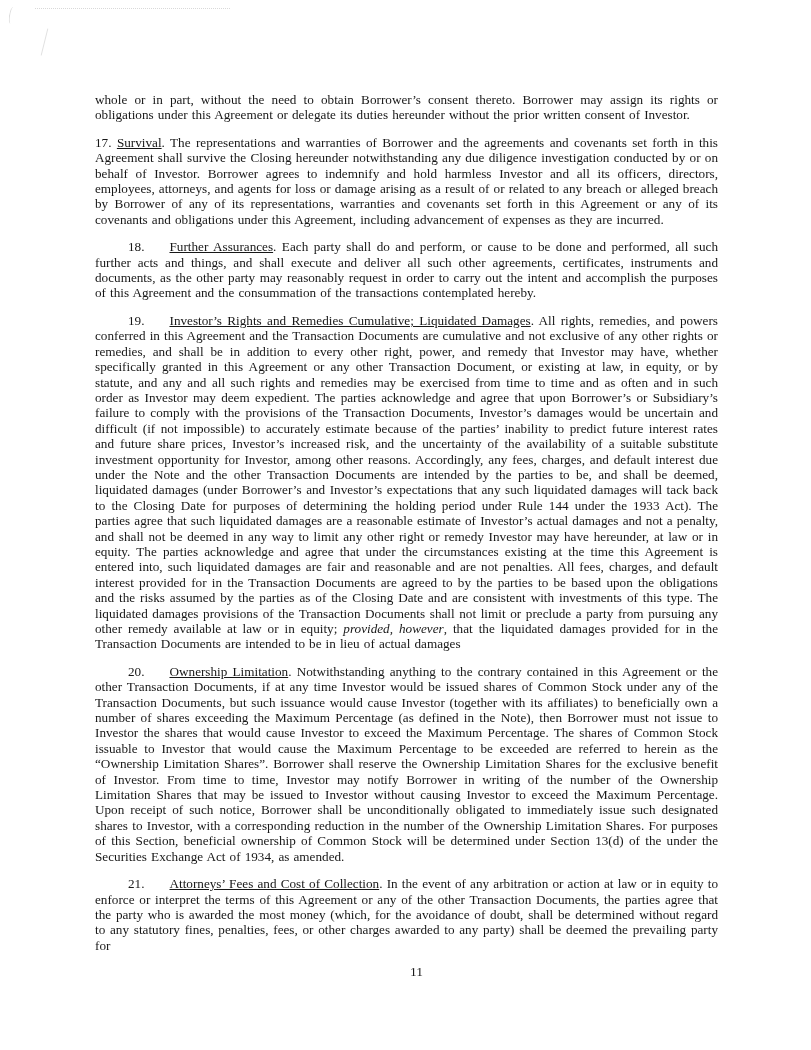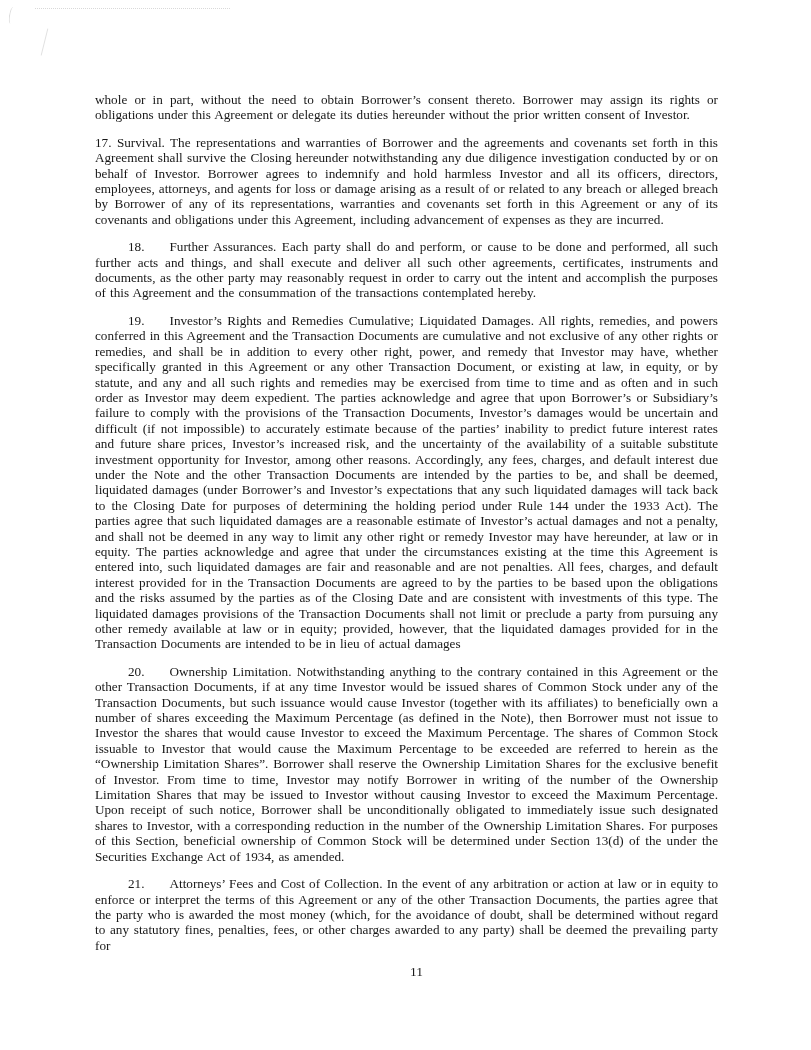--- a/index.html
+++ b/index.html
@@ -21,22 +21,22 @@
   p.para {
     margin: 0 0 12px 0;
     font-size: 13.2px;
     line-height: 15.4px;
     text-align: justify;
     word-spacing: 0.06em;
   }
   p.para:last-child { margin-bottom: 0; }
   p.indent { text-indent: 33px; }
   .tab { display: inline-block; width: 25px; text-indent: 0; }
-  .heading { }
-  .italic { }
+  .heading { text-decoration: underline; }
+  .italic { font-style: italic; }
   .bold { font-weight: normal; }
   .page-number {
     position: absolute;
     top: 964px;
     left: 0;
     width: 100%;
     text-align: center;
     font-size: 13.5px;
     color: #1a1a1a;
     padding-left: 11px;

